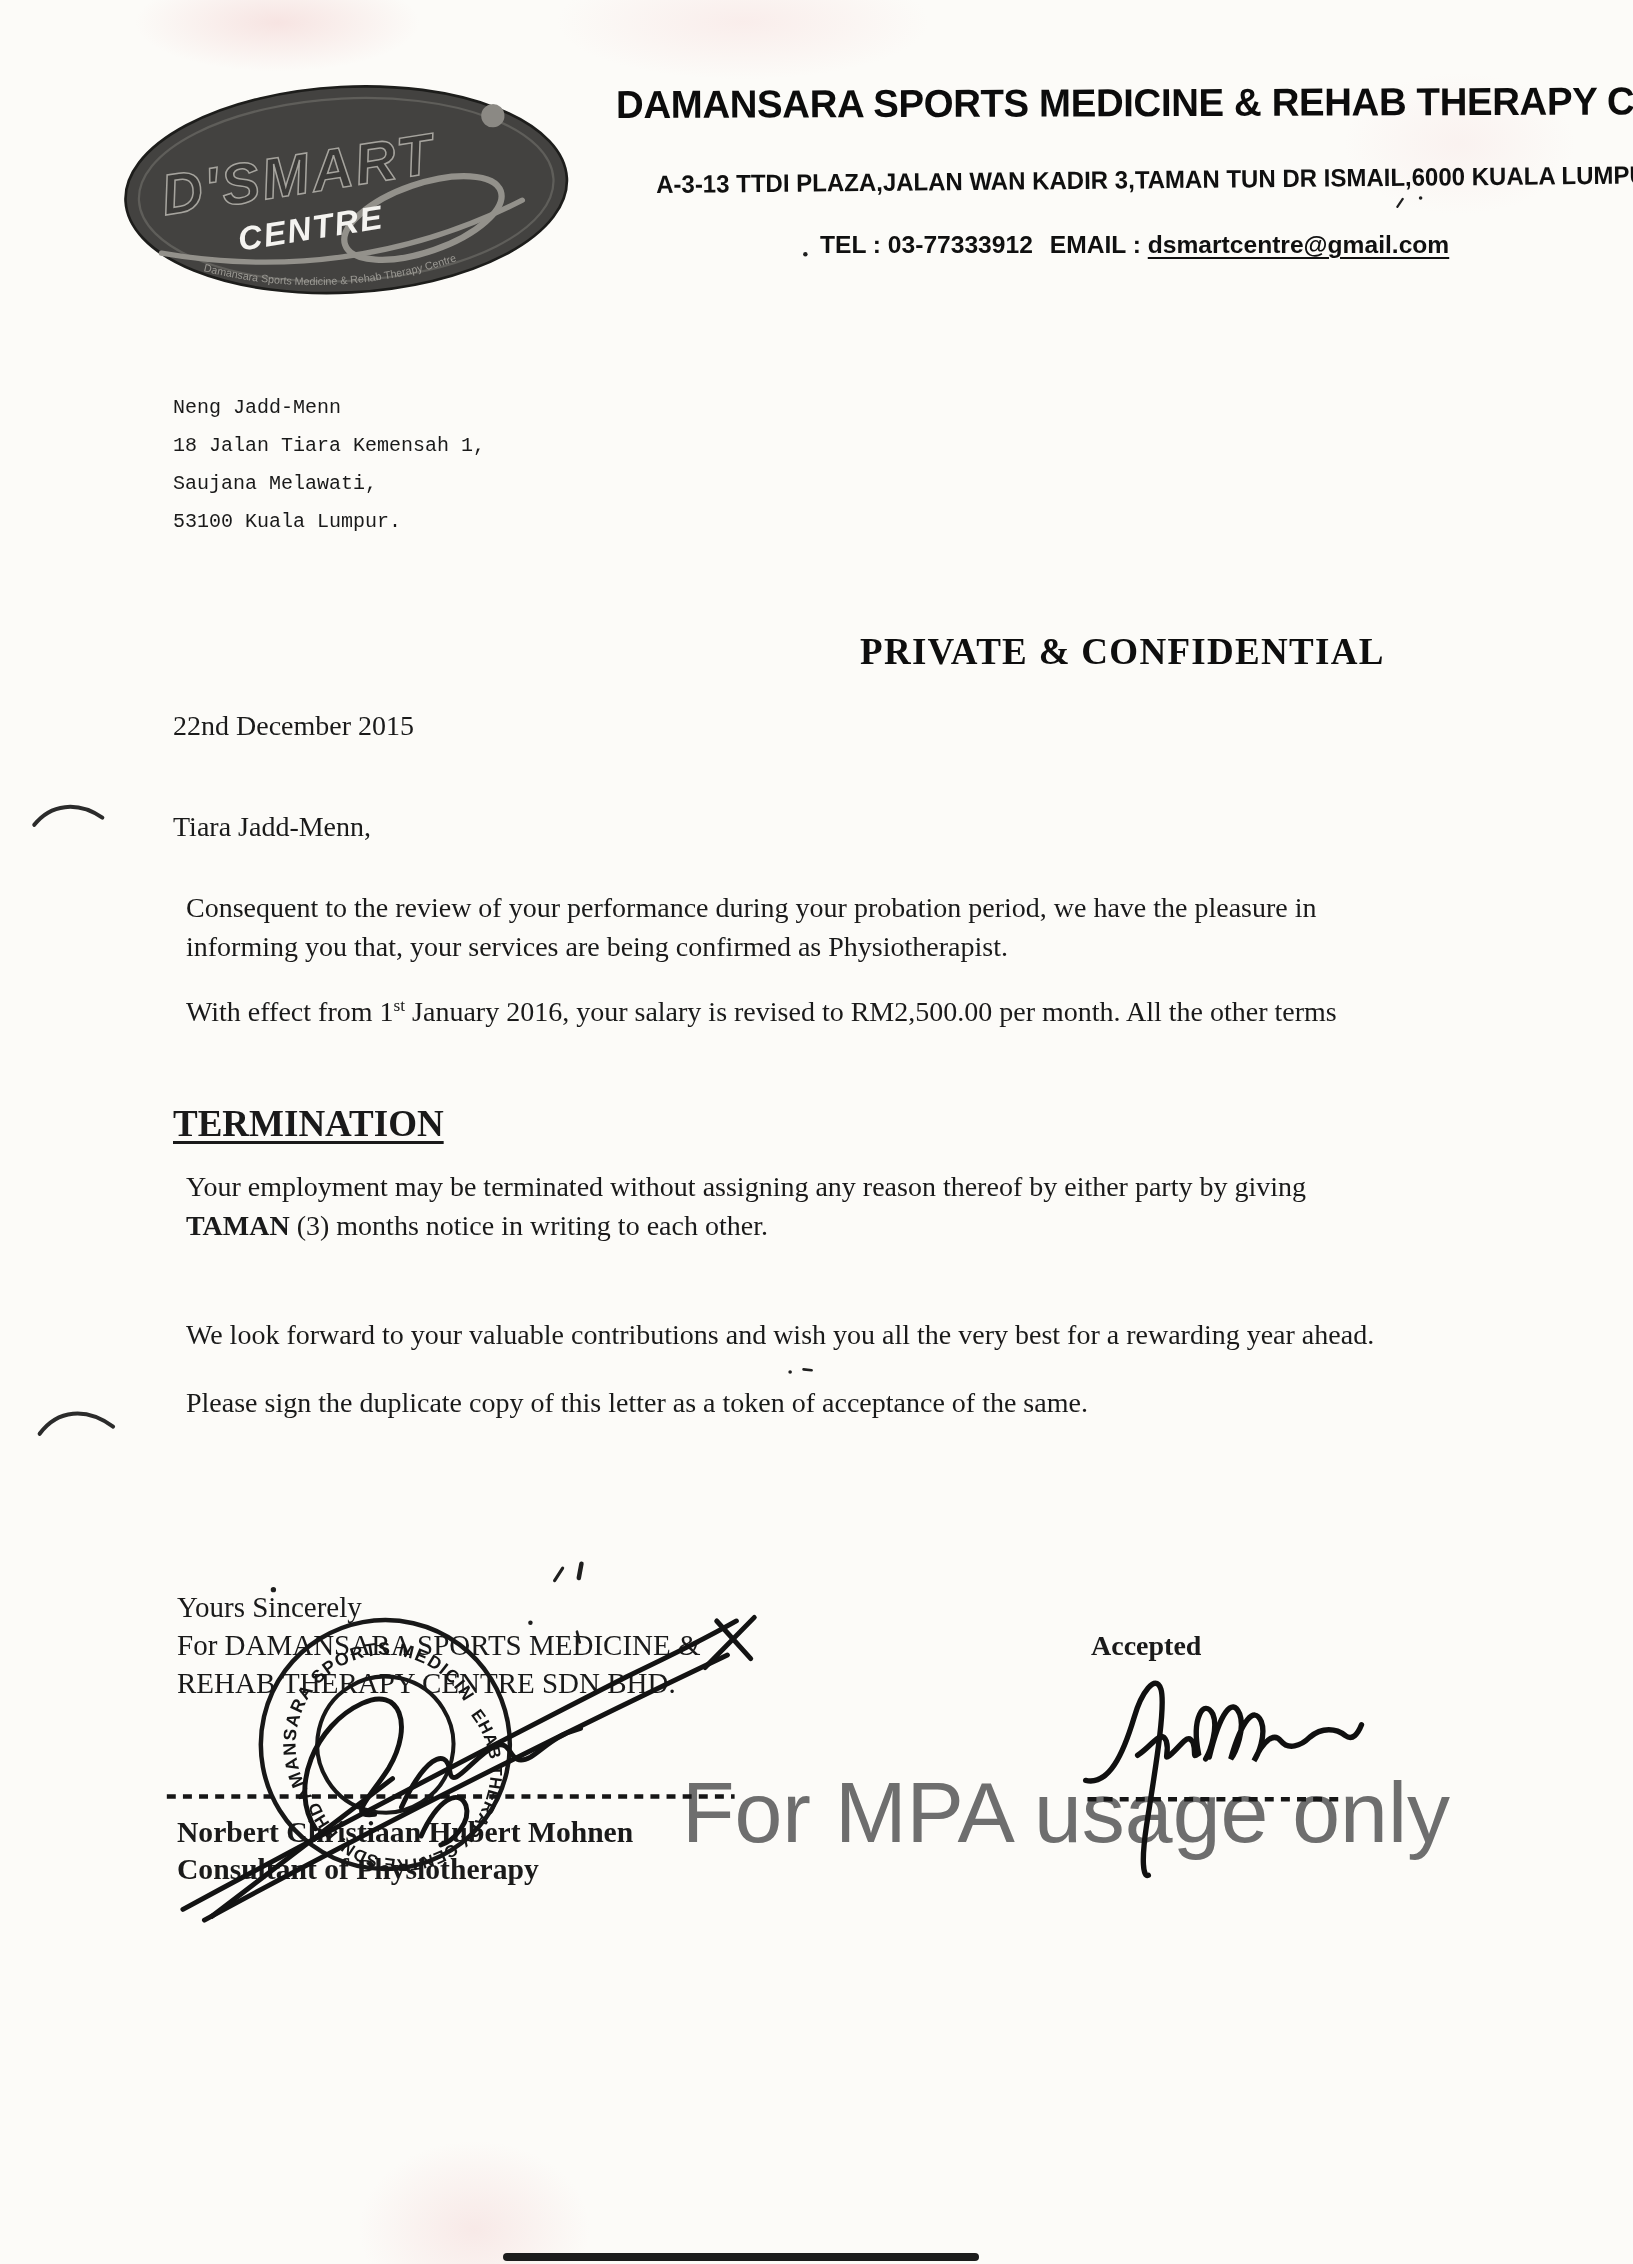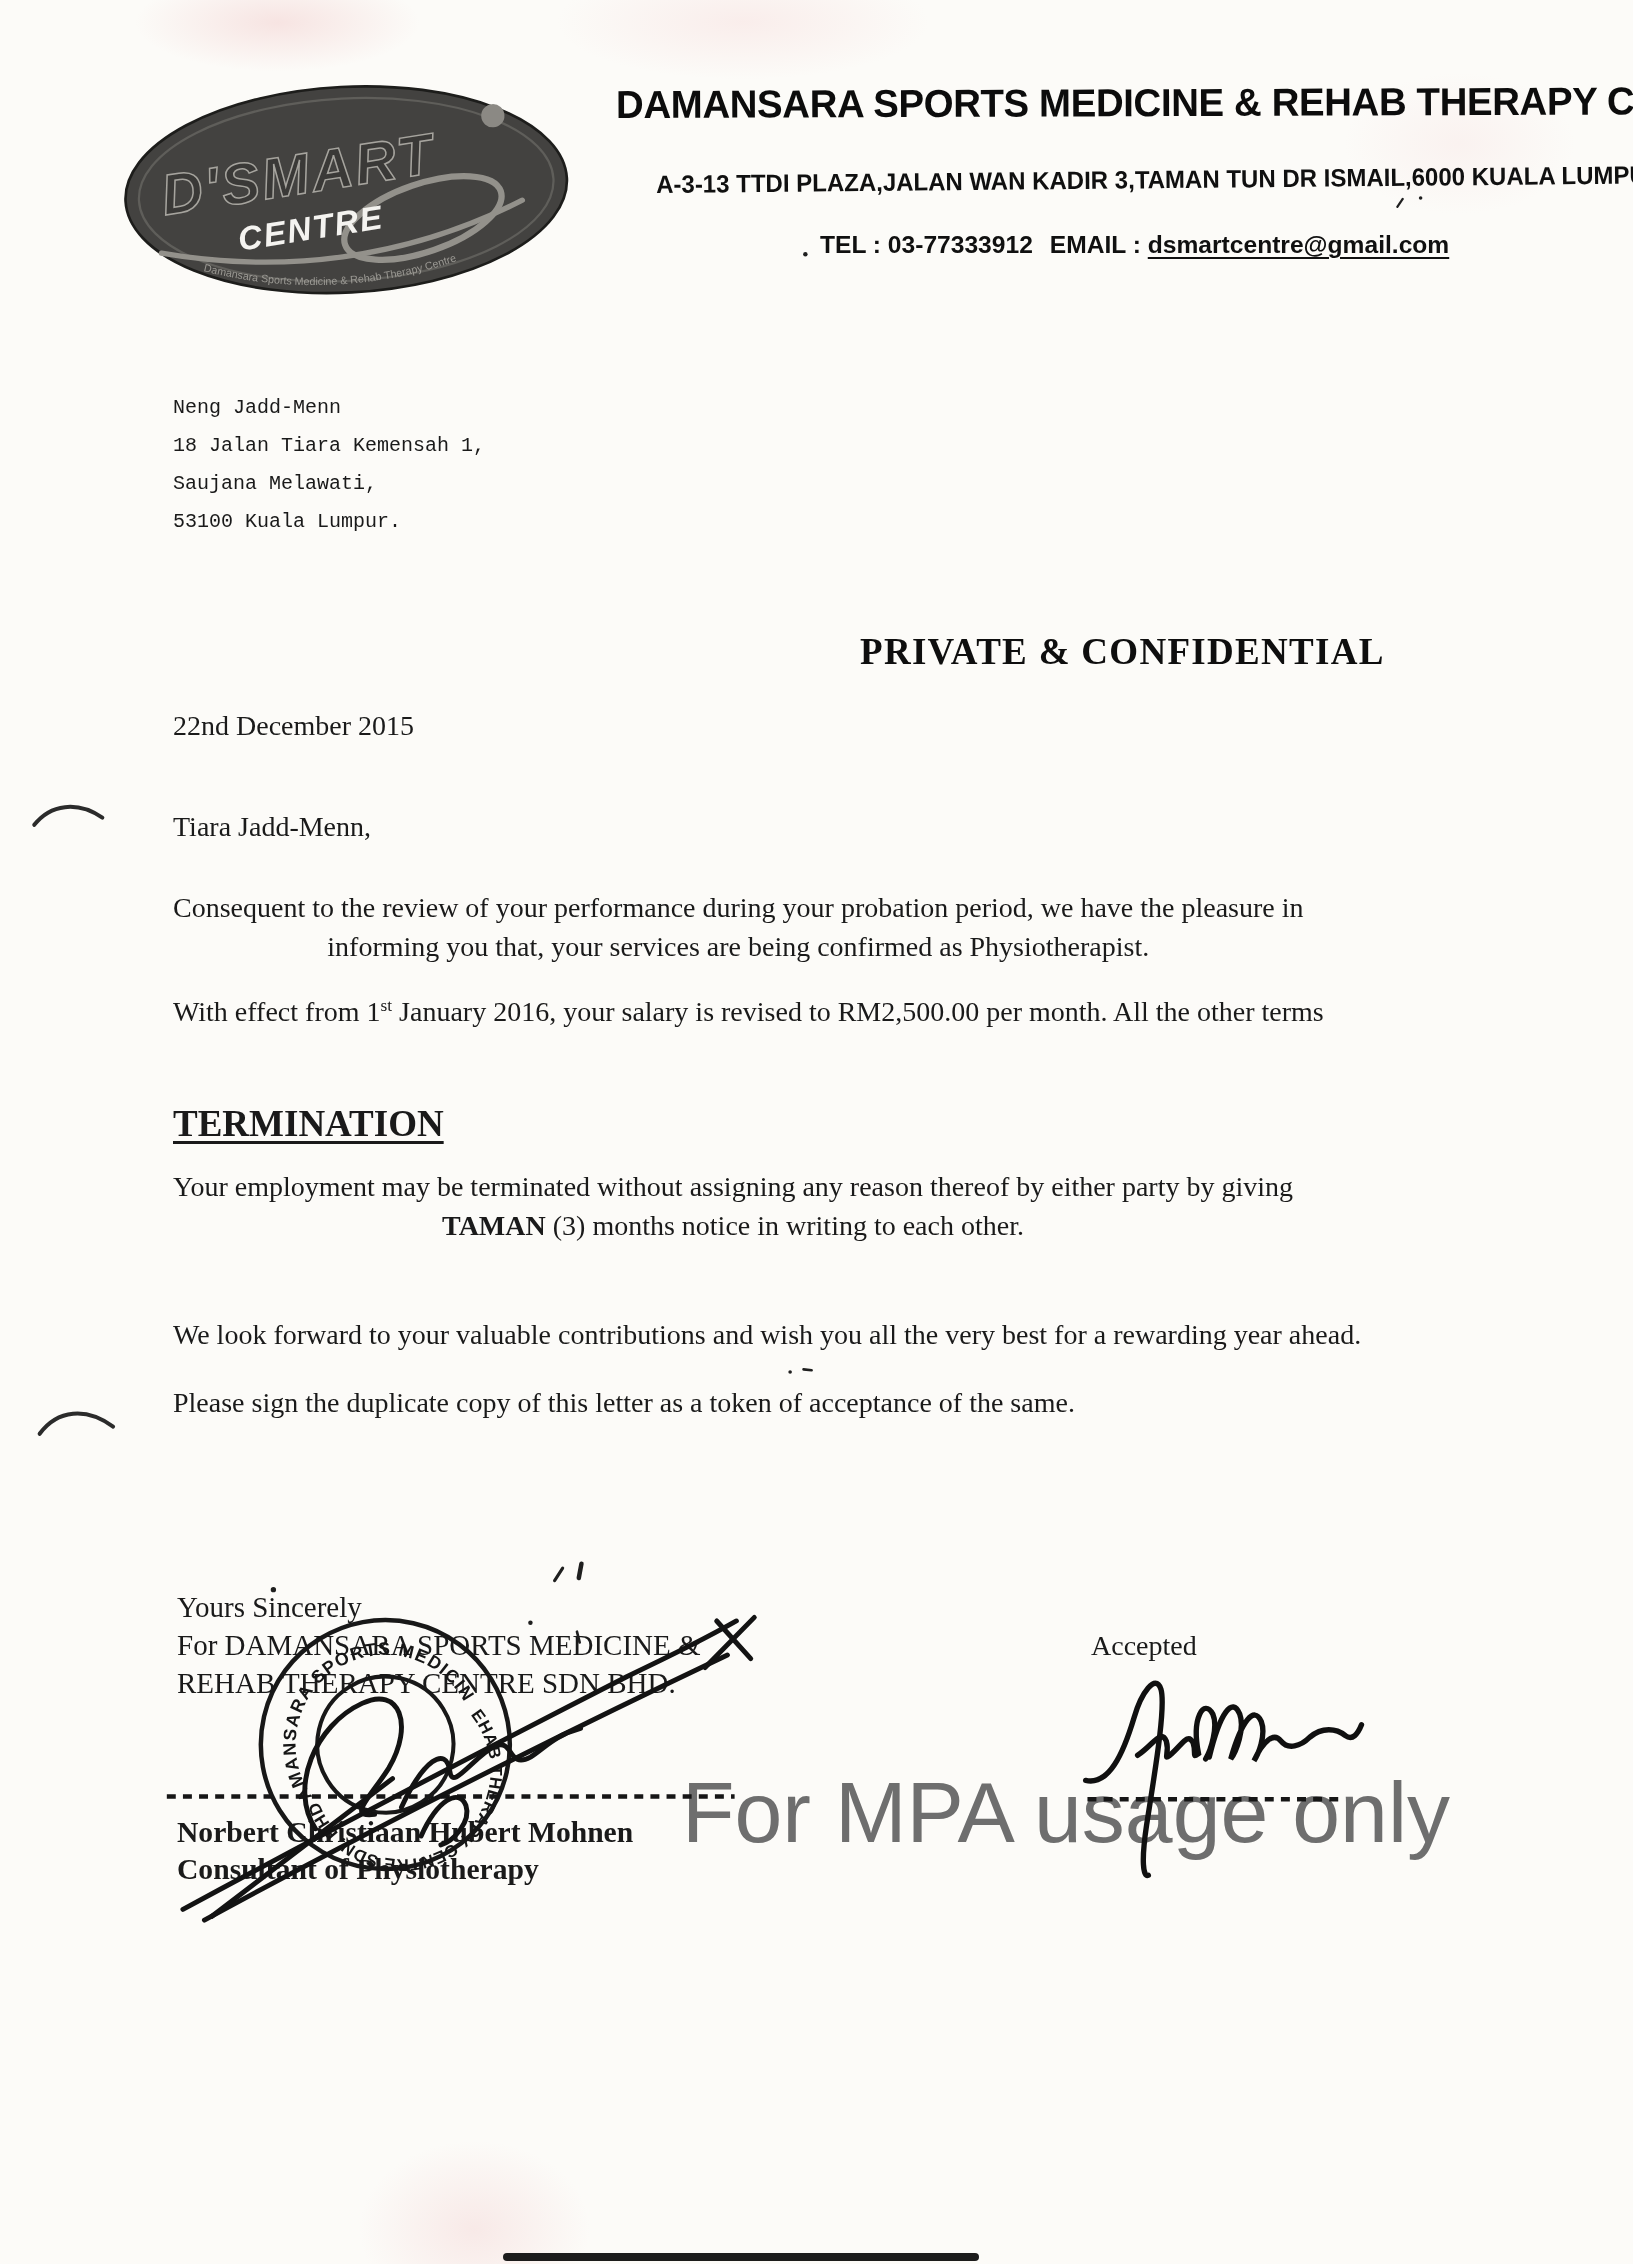--- a/index.html
+++ b/index.html
@@ -21,30 +21,30 @@
   .hdr-title{left:616px;top:84px;font:700 39px/1.1 "Liberation Sans",sans-serif;color:#0c0c0c;letter-spacing:-0.4px;transform:rotate(-0.2deg) scaleX(.985);transform-origin:left top;white-space:nowrap;}
   .hdr-address{left:656px;top:171px;font:700 25px/1.1 "Liberation Sans",sans-serif;color:#101010;transform:rotate(-0.55deg) scaleX(.96);transform-origin:left top;white-space:nowrap;}
   .hdr-telline{left:820px;top:231px;font:700 24.6px/1.1 "Liberation Sans",sans-serif;color:#101010;white-space:nowrap;}
   .hdr-telline .email-gap{margin-left:17px;}
   .hdr-email{text-decoration:underline;text-decoration-thickness:2.2px;text-underline-offset:3.6px;}
 
   .recipient{left:173px;top:389px;font-size:20px;line-height:38px;white-space:nowrap;font-family:Liberation Mono, monospace;}
   .subject{left:860px;top:630px;font-weight:700;font-size:37px;letter-spacing:1.3px;white-space:nowrap;color:#0e0e0e;}
   .dateline{left:173px;top:710px;font-size:28px;white-space:nowrap;}
   .salutation{left:173px;top:811px;font-size:28px;white-space:nowrap;}
-  .bodypara{left:173px;font-size:28px;line-height:39px;white-space:nowrap;text-align:center;}
+  .bodypara{left:186px;font-size:28px;line-height:39px;white-space:nowrap;}
   .p1{top:888px;} .p2{top:992px;}
   .term-h{left:173px;top:1102px;font-size:37px;font-weight:700;text-decoration:underline;text-decoration-thickness:2.7px;text-underline-offset:4.5px;white-space:nowrap;}
   .p3{top:1167px;} .p4{top:1315px;}
   .p5{top:1383px;font-weight:400;}
   .sup{vertical-align:super;font-size:0.62em;line-height:0;}
   .b{font-weight:700;}
 
   .closing{left:177px;top:1588px;font-size:29px;line-height:38px;white-space:nowrap;}
-  .accepted{left:1091px;top:1630px;font-size:28px;font-weight:400;white-space:nowrap;}
+  .accepted{left:1091px;top:1630px;font-size:28px;font-weight:700;white-space:nowrap;}
   .signer-name{left:177px;top:1816px;font-size:29.6px;font-weight:600;white-space:nowrap;}
   .signer-title{left:177px;top:1853px;font-size:29.6px;font-weight:600;white-space:nowrap;}
 
   .watermark{
     left:682px;top:1763px;z-index:2;
     font-family:"Liberation Sans",sans-serif;font-size:86px;font-weight:400;
     color:#6e6e6e;white-space:nowrap;letter-spacing:0px;
   }
   .ink-layer{left:0;top:0;width:1634px;height:2264px;z-index:6;pointer-events:none;}
   .logo-svg{left:106px;top:77px;width:484px;height:229px;z-index:5;}

